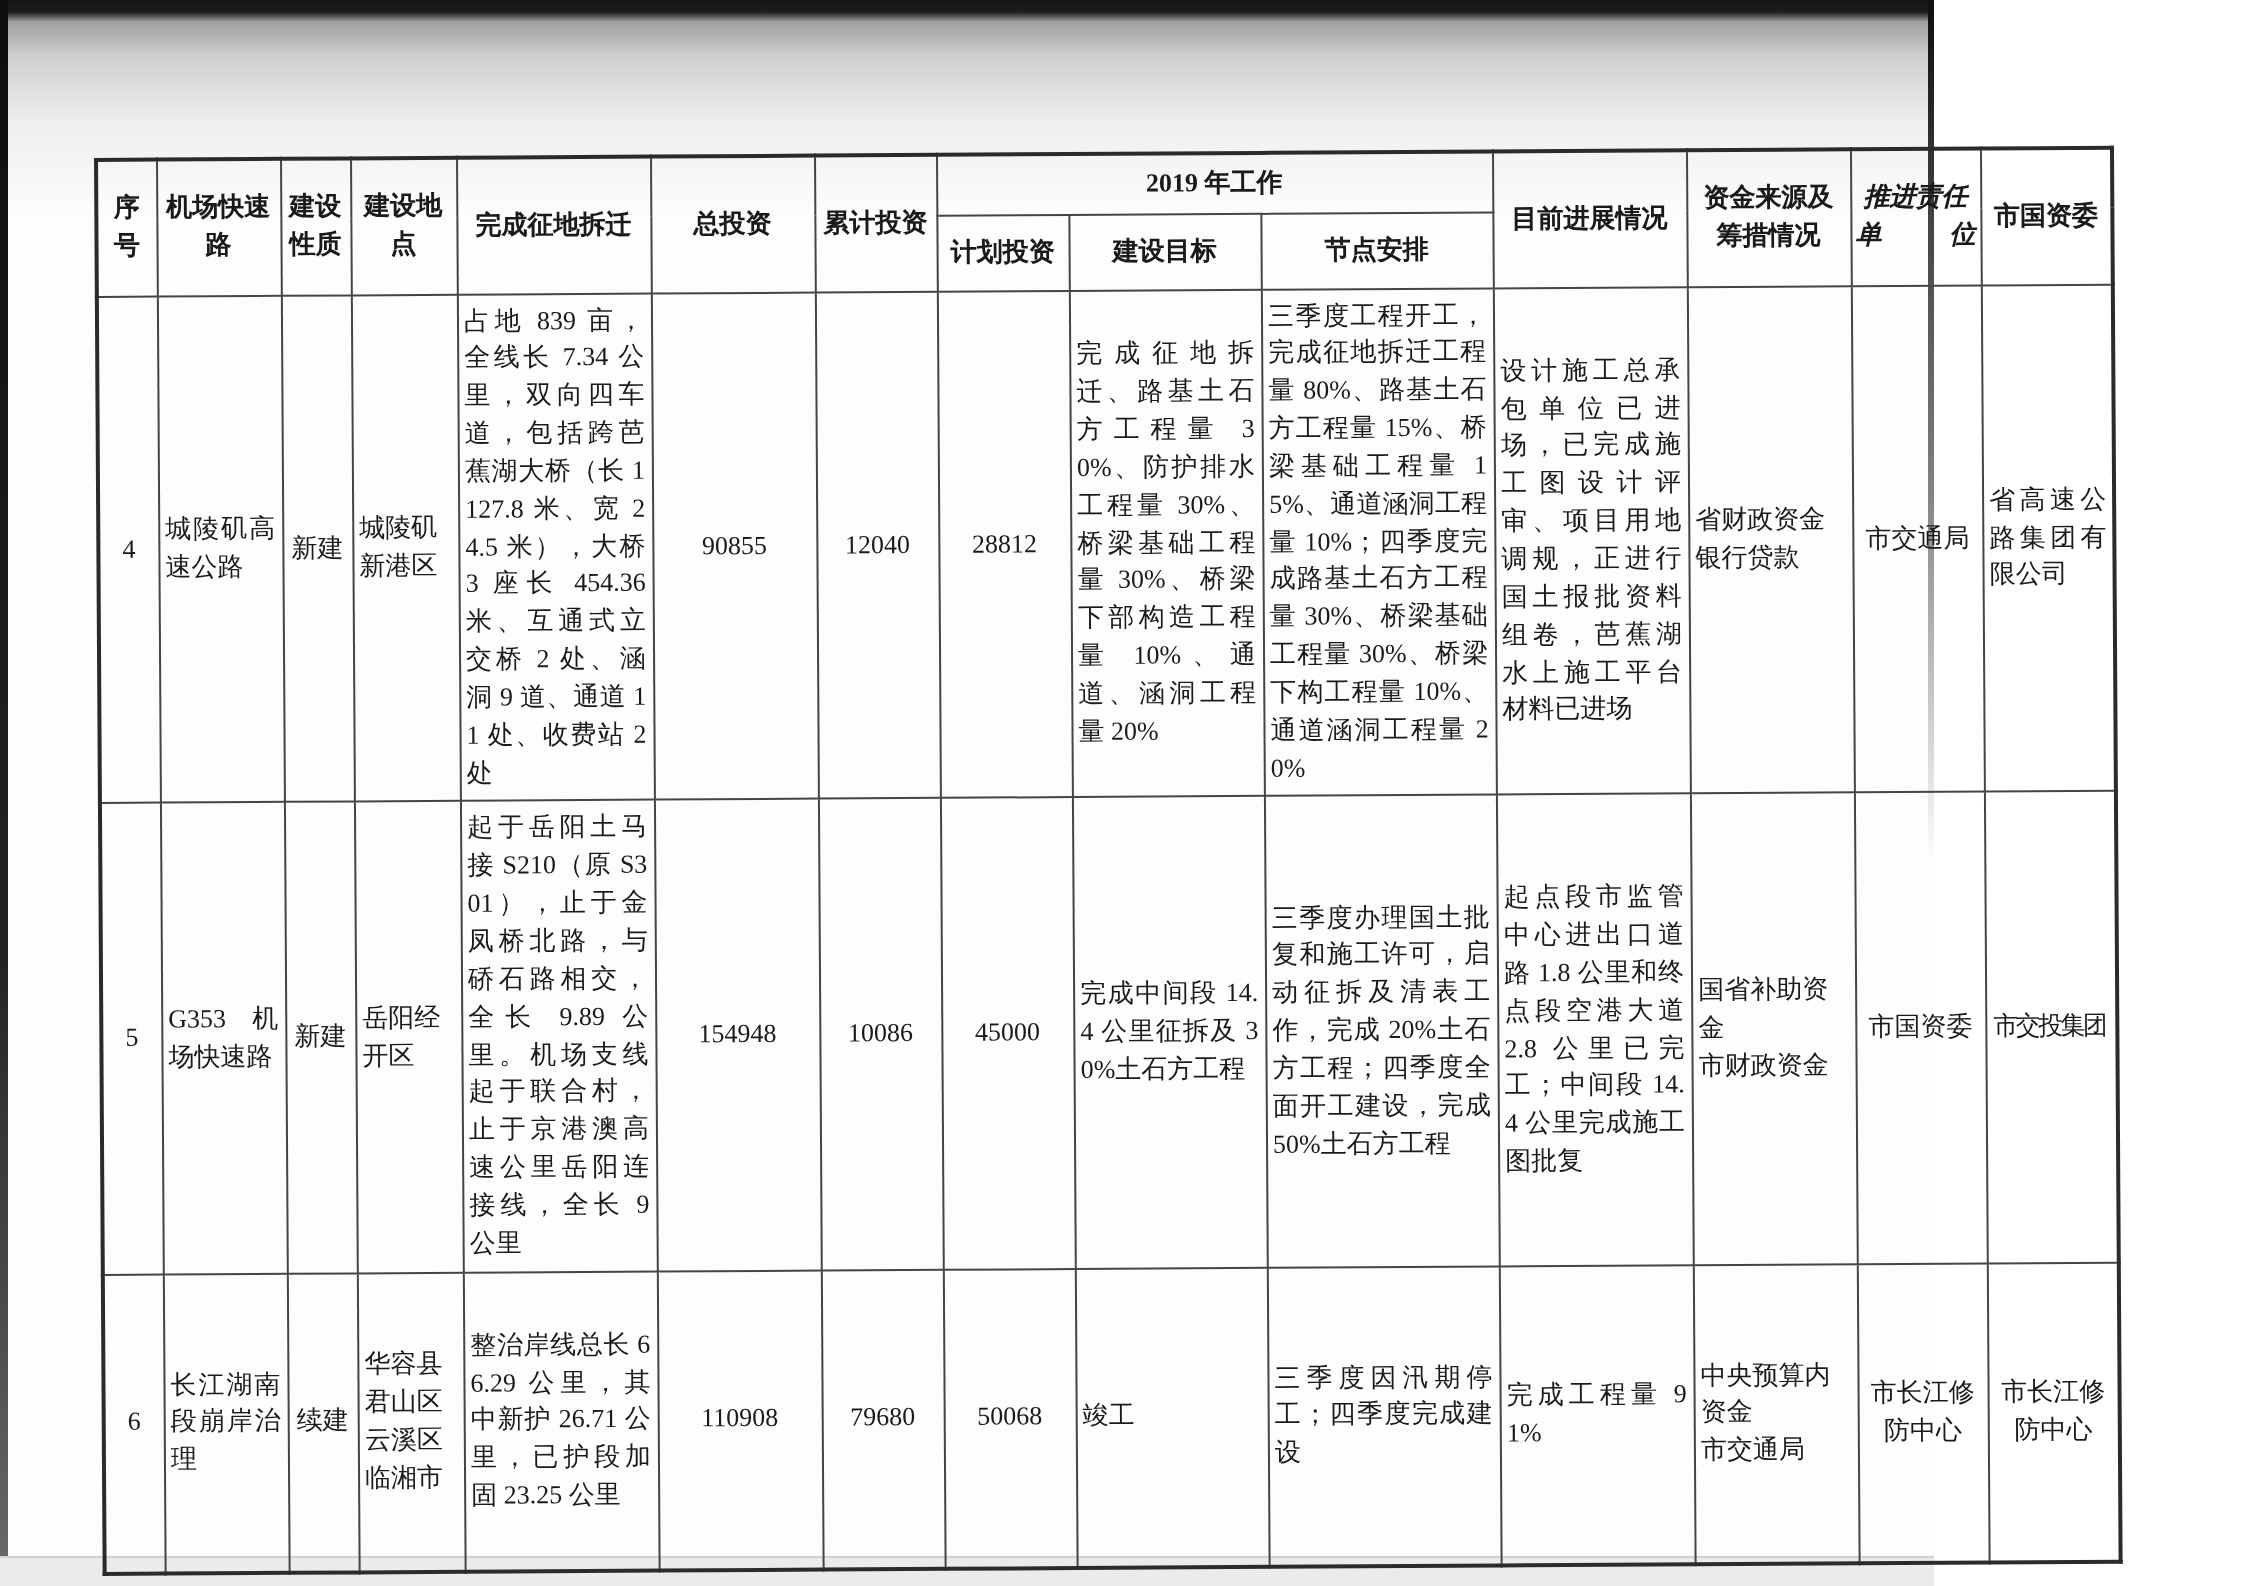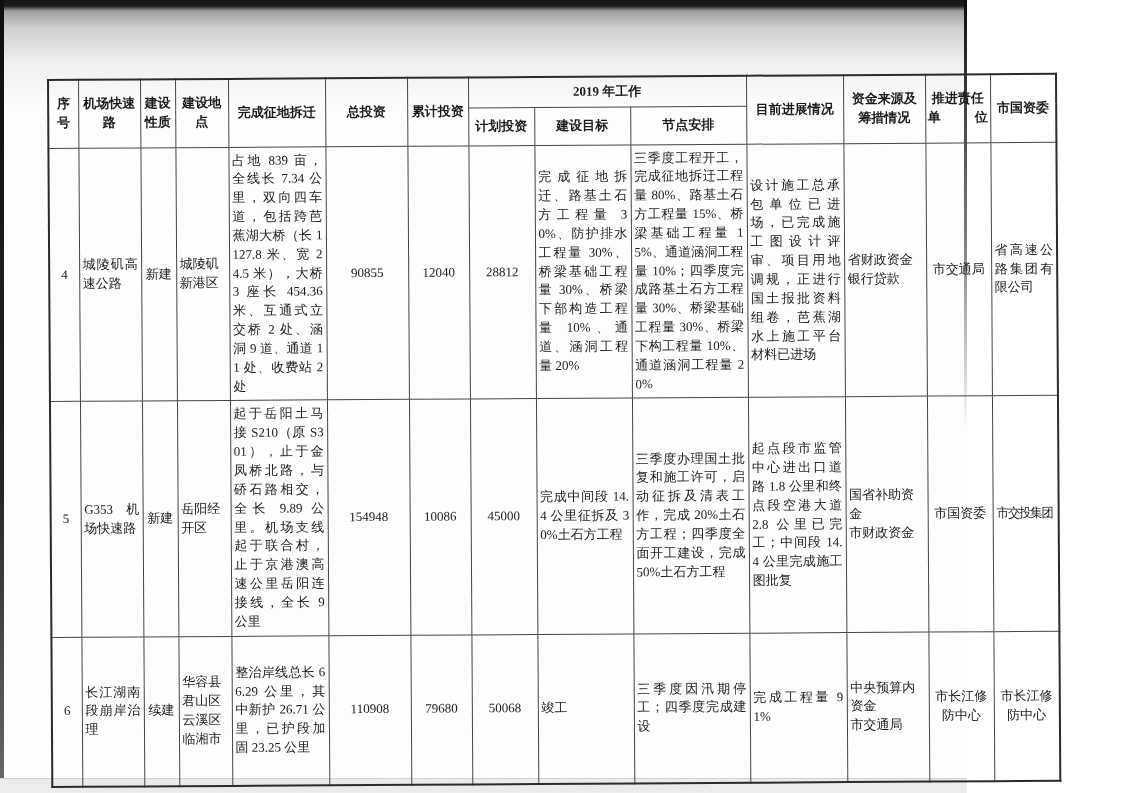--- a/index.html
+++ b/index.html
@@ -27,21 +27,21 @@
 
   table.grid{border-collapse:collapse;table-layout:fixed;width:1008px;border:2px solid #2b2b2b;}
   .grid th,.grid td{
     border:1px solid #454545;
     font-size:13px;line-height:1.45;color:#1a1a1a;
     vertical-align:middle;padding:4px 3px;
     word-break:break-all;overflow:hidden;
   }
   .grid thead th{font-weight:bold;text-align:center;padding:2px 2px;}
   th.wrap2{padding:2px 13px;}                 
-  th.spread{text-align:justify;text-align-last:justify;padding:2px 7px;} 
+  th.spread{text-align:justify;text-align-last:justify;padding:2px 7px;font-style:italic;} 
   tr.hr1{height:30px;} tr.hr2{height:38px;}
   tr.r4{height:190px;} tr.r5{height:184px;} tr.r6{height:150px;}
   td.center{text-align:center;}
   td.just{text-align:justify;}
   td.left{text-align:left;}
   .prelines{white-space:pre-line;}
   .condensed{white-space:nowrap;letter-spacing:-1.2px;display:inline-block;transform:scaleX(.95);transform-origin:left center;}
 </style>
 </head>
 <body>

